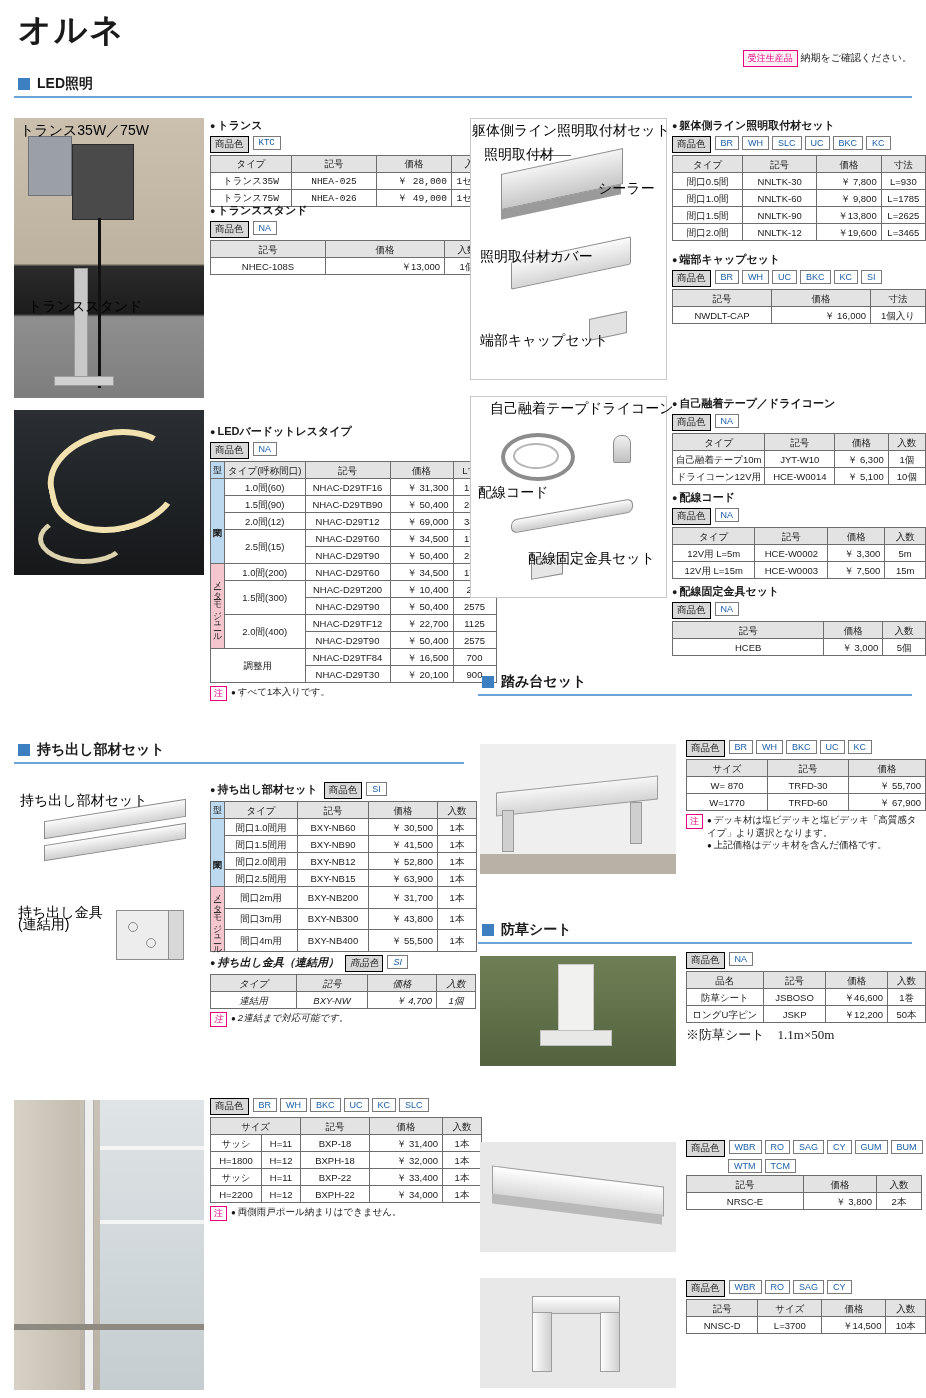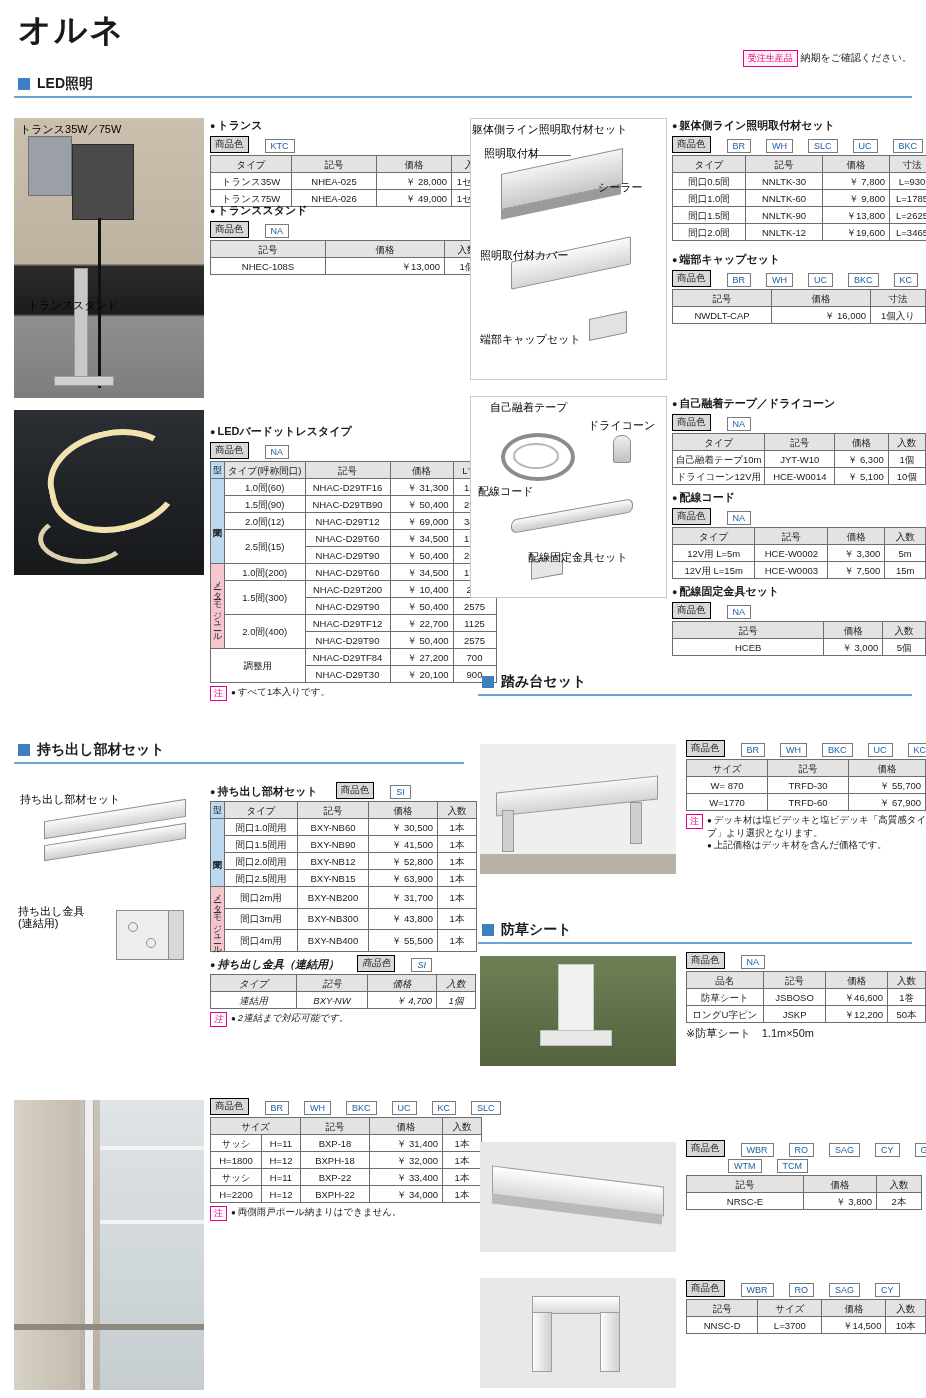--- a/index.html
+++ b/index.html
@@ -22,43 +22,43 @@
   .secbar{position:absolute;height:22px;border-bottom:2px solid #6ba4d8;}
   .secbar .sq{display:inline-block;width:12px;height:12px;background:#3d7fc1;margin:4px 7px 0 4px;vertical-align:top;}
   .secbar .tx{display:inline-block;font-size:14px;font-weight:bold;vertical-align:top;line-height:19px;}
 
   
   .blk{position:absolute;}
   .bullet{font-size:11px;font-weight:bold;margin-bottom:3px;white-space:nowrap;}
   .bullet:before{content:"\25CF";font-size:9px;margin-right:2px;}
 
   
-  .chips{display:flex;align-items:flex-end;gap:12px;margin-bottom:2px;}
+  .chips{display:flex;align-items:flex-start;gap:0;margin-bottom:2px;}
   .chip-lbl{border:1px solid #000;background:#d9d9d9;font-size:9.5px;padding:1px 4px;margin-right:4px;white-space:nowrap;}
   .chip{border:1px solid #7a7a7a;color:#1a5fa8;font-size:9px;padding:1px 5px;margin-right:3px;background:#fff;white-space:nowrap;}
 
   
   table{border-collapse:collapse;font-size:9.5px;}
   table th,table td{border:1px solid #6d6d6d;padding:1px 3px;text-align:center;height:14px;line-height:13px;white-space:nowrap;}
   table th{background:#e3e3e3;font-weight:normal;}
   td.price{text-align:right;padding-right:4px;}
   .vkan{background:#bcd9f0;width:13px;font-size:9px;line-height:10px;padding:1px 0;}
   .vmod{background:#f6c6cf;width:13px;font-size:9px;line-height:10px;padding:1px 0;}
   .vwrap{writing-mode:vertical-rl;text-orientation:upright;margin:0 auto;letter-spacing:0px;}
 
   
   .note{display:flex;align-items:flex-start;margin-top:3px;font-size:9.5px;}
   .note-badge{border:1px solid #e4007f;color:#e4007f;font-size:9px;padding:0 3px;margin-right:4px;background:#fff;flex:none;}
   .note-txt{line-height:12px;}
   .note-txt div:before{content:"\25CF";font-size:8px;margin-right:2px;}
 
   
   .photo{position:absolute;overflow:hidden;border:0;}
-  .cap{position:absolute;font-size:11px;color:#000;background:rgba(255,255,255,0);}
-  .smalltxt{font-size:11px;}
+  .cap{position:absolute;font-size:14px;color:#000;background:rgba(255,255,255,0);}
+  .smalltxt{font-size:13px;font-family:Liberation Serif, serif;}
 </style>
 </head>
 <body>
 
 <div class="page">
 
   <div class="hdr">
     <div class="brand">オルネ</div>
     <div class="order-note">
       <span class="order-tag">受注生産品</span>
@@ -73,21 +73,21 @@
   <div class="photo" style="left:14px;top:118px;width:190px;height:280px;background:linear-gradient(#cbbfae,#bdb1a0 52%,#2b2b2b 53%,#1c1c1c 70%,#8f8f8f 71%,#7d7d7d 100%);">
     <div style="position:absolute;left:14px;top:18px;width:42px;height:58px;background:#9aa0a6;border:1px solid #6c7277;"></div>
     <div style="position:absolute;left:58px;top:26px;width:60px;height:74px;background:#4a4a4a;border:1px solid #2b2b2b;"></div>
     <div style="position:absolute;left:84px;top:100px;width:3px;height:170px;background:#111;"></div>
     <div style="position:absolute;left:60px;top:150px;width:12px;height:110px;background:#c8c8c8;border:1px solid #9a9a9a;"></div>
     <div style="position:absolute;left:40px;top:258px;width:58px;height:8px;background:#d0d0d0;border:1px solid #9a9a9a;"></div>
   </div>
   <div class="cap" style="left:20px;top:122px;">トランス35W／75W</div>
   <div class="cap" style="left:28px;top:298px;">トランススタンド</div>
 
-  <div class="blk" style="left:210px;top:118px;">
+  <div class="blk" style="left:210px;top:118px;font-family:Liberation Mono, monospace;">
     <div class="bullet">トランス</div>
     <div class="chips">
       <span class="chip-lbl">商品色</span>
       <span class="chip">KTC</span>
     </div>
     <table>
       <tbody>
           <tr>
         <th style="width:74px">タイプ</th>
         <th style="width:78px">記号</th>
@@ -211,21 +211,21 @@
             <td>1125</td>
       </tr>
       <tr>
         <td>NHAC-D29T90</td>
         <td class="price">￥ 50,400</td>
             <td>2575</td>
       </tr>
       <tr>
         <td colspan="2" rowspan="2">調整用</td>
         <td>NHAC-D29TF84</td>
-        <td class="price">￥ 27,200</td>
+        <td class="price">￥ 16,500</td>
             <td>700</td>
       </tr>
       <tr>
         <td>NHAC-D29T30</td>
         <td class="price">￥ 20,100</td>
             <td>900</td>
       </tr>
     </tbody>
       </table>
     <div class="note">
@@ -324,21 +324,21 @@
   </div>
 
   <div class="photo" style="left:470px;top:396px;width:195px;height:200px;background:#fff;border:1px solid #c9c9c9;">
     <div style="position:absolute;left:30px;top:36px;width:66px;height:40px;border:4px solid #8c8c8c;border-radius:50%;"></div>
     <div style="position:absolute;left:42px;top:46px;width:42px;height:22px;border:2px solid #b5b5b5;border-radius:50%;"></div>
     <div style="position:absolute;left:142px;top:38px;width:16px;height:26px;background:linear-gradient(#f0f0f0,#c0c0c0);border:1px solid #8d8d8d;border-radius:8px 8px 2px 2px;"></div>
     <div style="position:absolute;left:40px;top:112px;width:120px;height:12px;background:linear-gradient(#fafafa,#cdcdcd);border:1px solid #8d8d8d;transform:skewY(-10deg);border-radius:6px;"></div>
     <div style="position:absolute;left:60px;top:160px;width:30px;height:18px;background:#e6e6e6;border:1px solid #8d8d8d;transform:skewY(-10deg);"></div>
   </div>
   <div class="cap" style="left:490px;top:400px;">自己融着テープ</div>
-  <div class="cap" style="left:588px;top:400px;margin-top:18px;">ドライコーン</div>
+  <div class="cap" style="left:588px;top:400px;">ドライコーン</div>
   <div class="cap" style="left:478px;top:484px;">配線コード</div>
   <div class="cap" style="left:528px;top:550px;">配線固定金具セット</div>
 
   <div class="blk" style="left:672px;top:396px;">
     <div class="bullet">自己融着テープ／ドライコーン</div>
     <div class="chips">
       <span class="chip-lbl">商品色</span>
       <span class="chip">NA</span>
     </div>
     <table>

